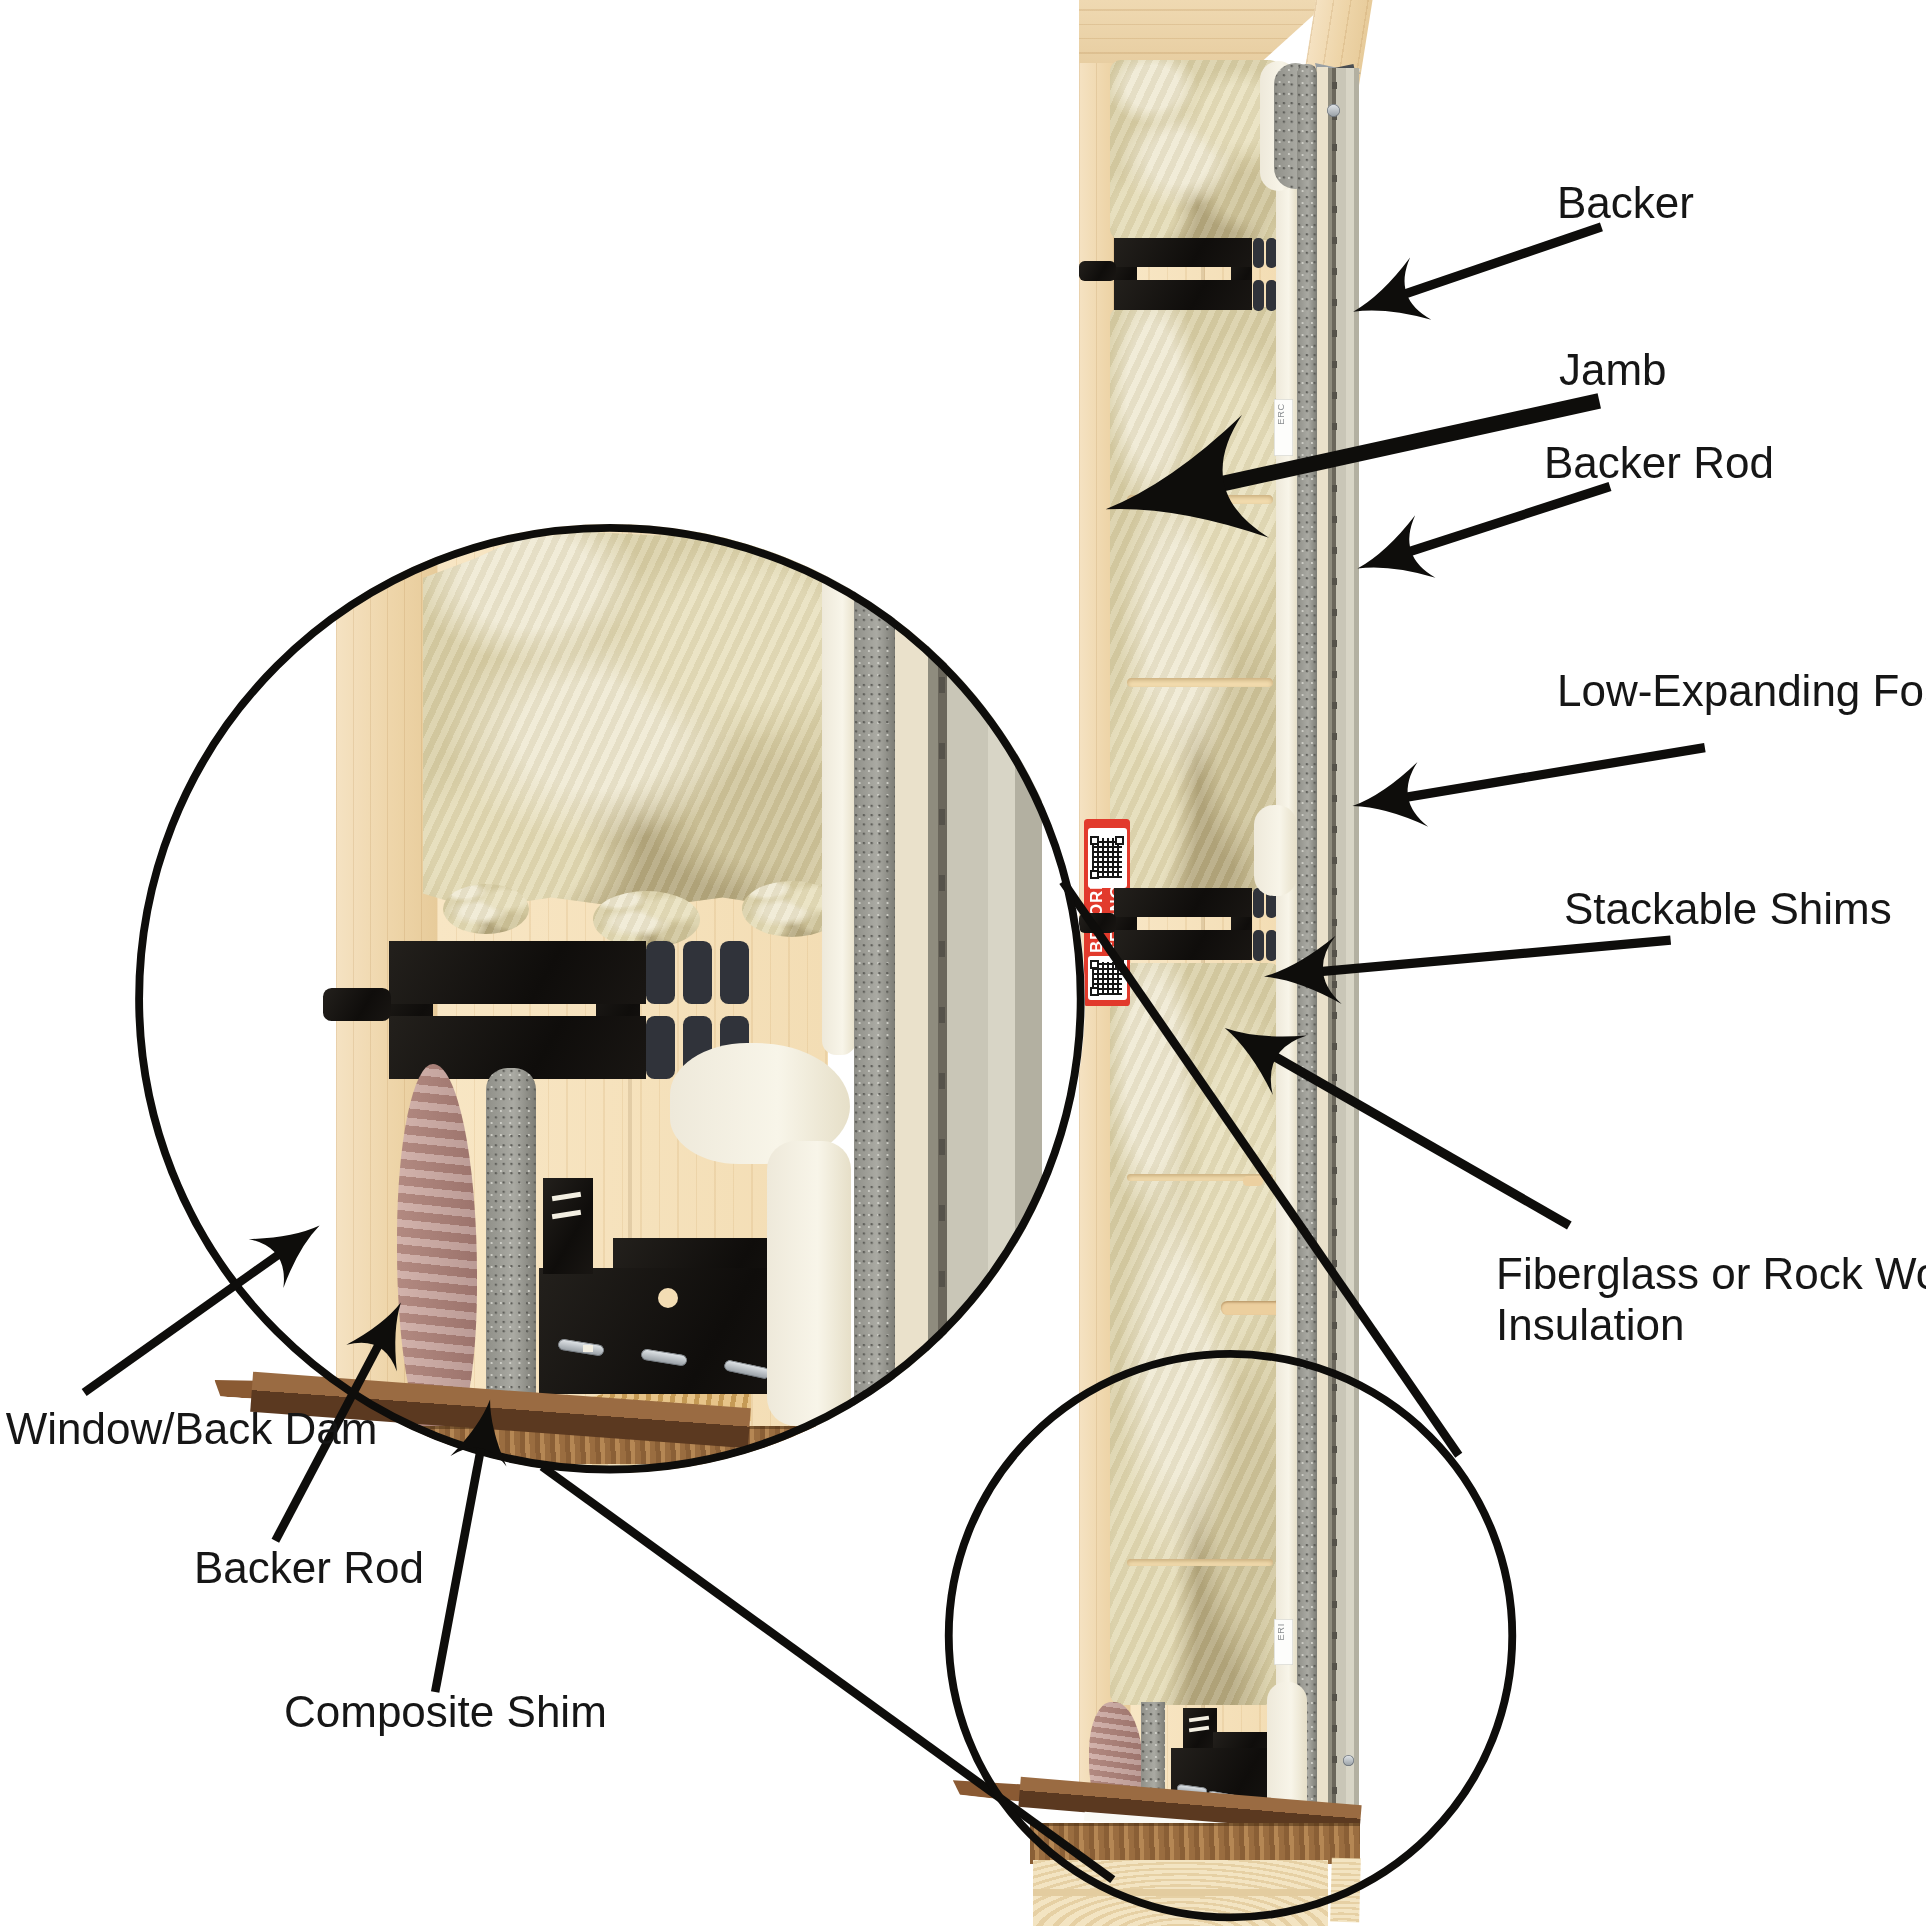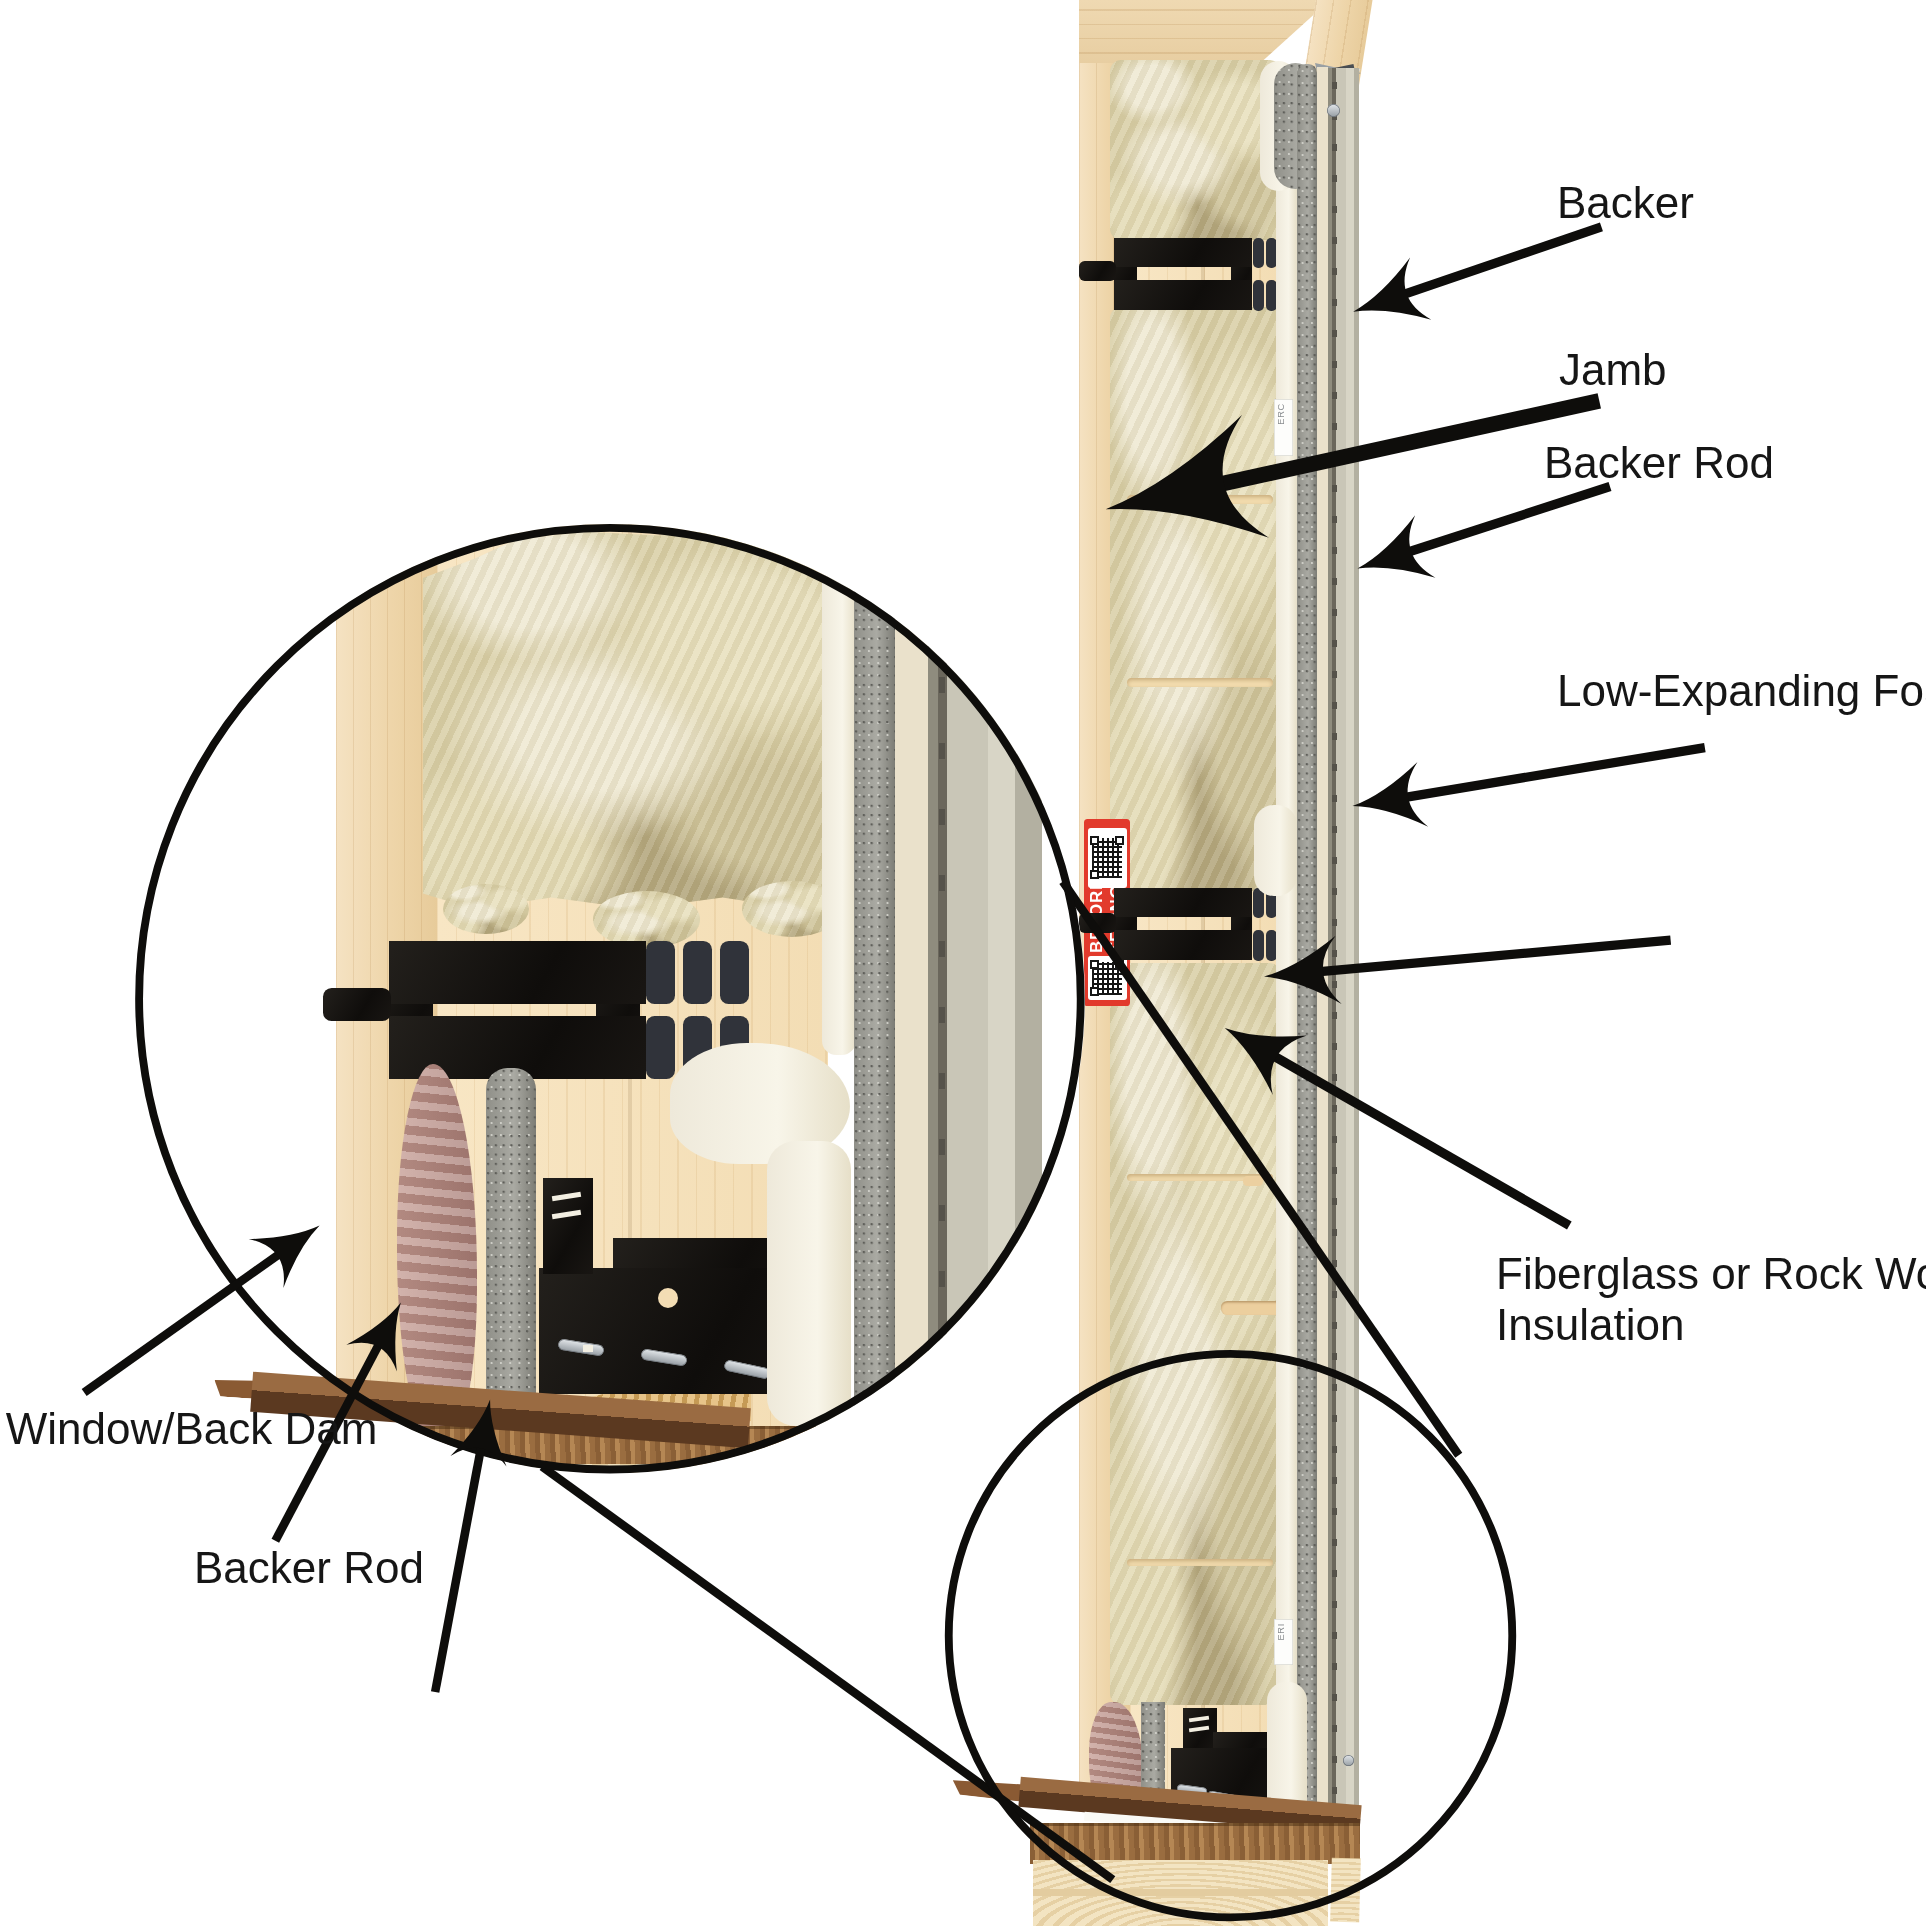--- a/index.html
+++ b/index.html
@@ -267,21 +267,23 @@
       <line x1="386" y1="2160" x2="531.2319187484953" y2="1884.389426920469" stroke="#0e0d0b" stroke-width="12"></line>
       <path d="M 562 1826 Q 549.9089069131483 1864.3901741069913 556.3634231316114 1922.499891197901 Q 538.206017165503 1871.1544901518296 485.5883601977094 1885.2052472566834 Q 537.169395585046 1857.6771381975718 562 1826 Z" fill="#0e0d0b"></path>
       <line x1="610" y1="2372" x2="674.817852645907" y2="2026.865979417898" stroke="#0e0d0b" stroke-width="12"></line>
       <path d="M 687 1962 Q 686.7670002513149 2002.248549180276 710.0698516599352 2055.8710921657384 Q 677.5791393795014 2012.1630240831744 631.4444220624832 2041.1048529486561 Q 672.6144229237735 1999.5906261212015 687 1962 Z" fill="#0e0d0b"></path>
     </svg>
 
   <div class="label lbl" style="left:1557px;top:177px;">Backer</div>
   <div class="label lbl" style="left:1559px;top:344px;">Jamb</div>
   <div class="label lbl" style="left:1544px;top:437px;">Backer Rod</div>
   <div class="label lbl" style="left:1557px;top:665px;">Low-Expanding Foam</div>
+  <div class="label lbl" style="left:1564px;top:883px;">Stackable Shims</div>
   <div class="label lbl" style="left:1496px;top:1248px;">
     <div>Fiberglass or Rock Wool</div>
     <div>Insulation</div>
   </div>
   <div class="label lbl" style="left:5.7px;top:1403px;">Window/Back Dam</div>
   <div class="label lbl" style="left:194px;top:1542px;">Backer Rod</div>
+  <div class="label lbl" style="left:284px;top:1686px;">Composite Shim</div>
 
 </div>
 
 
 </body></html>

